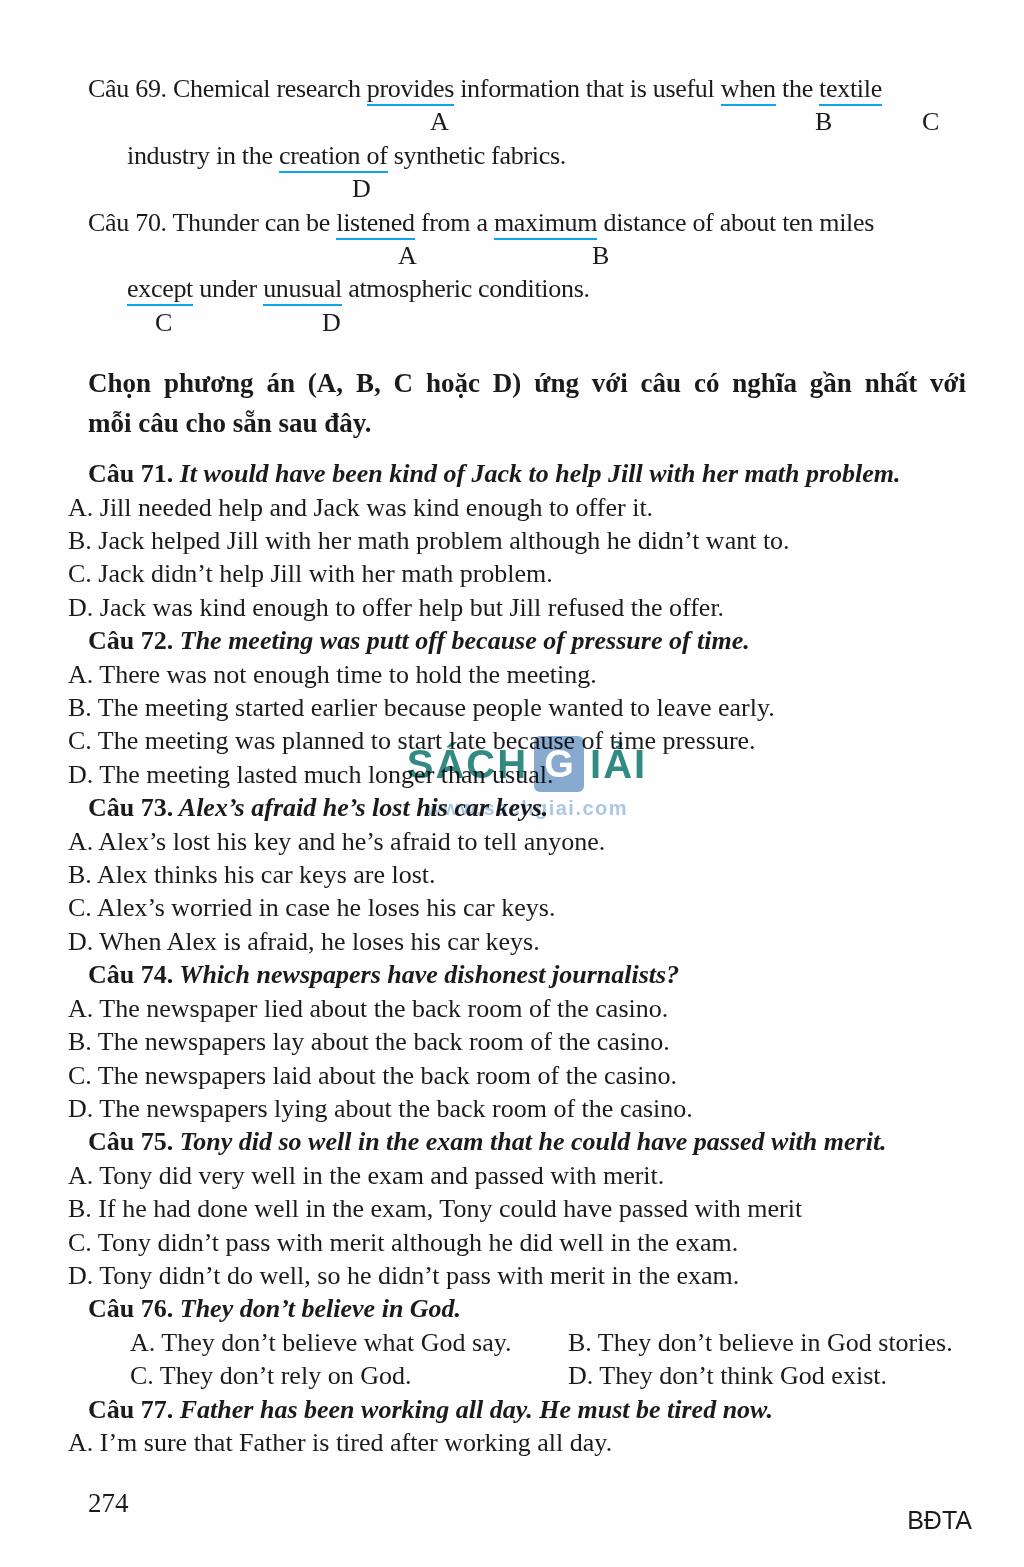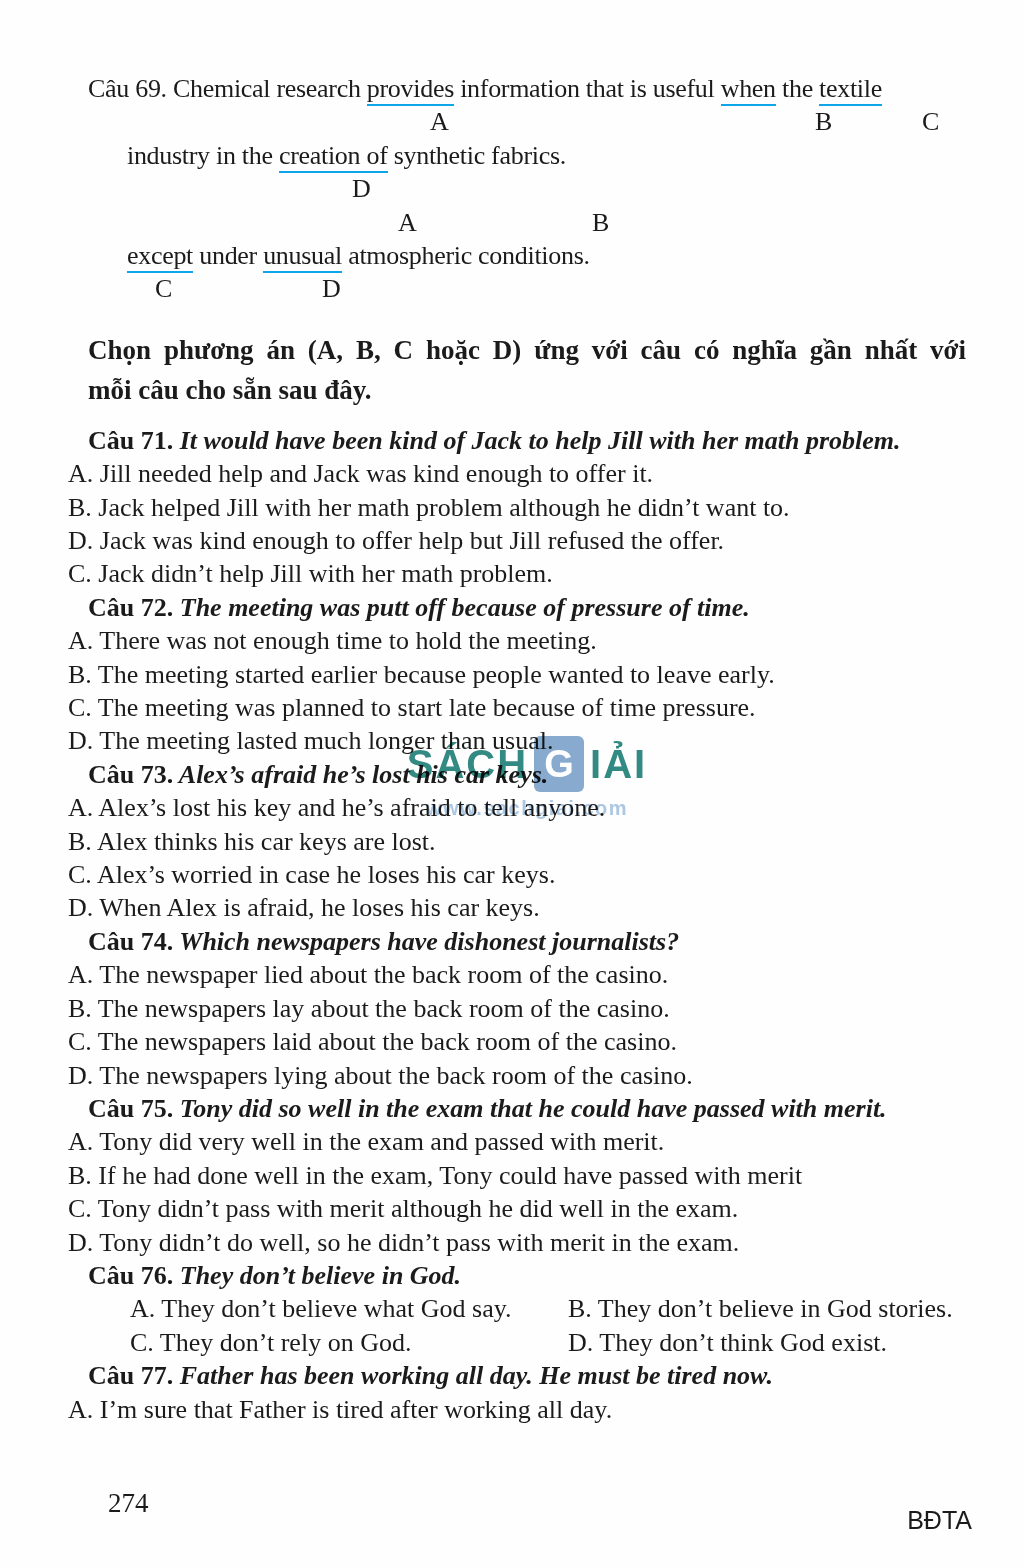--- a/index.html
+++ b/index.html
@@ -30,21 +30,21 @@
     font-family:"Liberation Sans", sans-serif;font-weight:bold;
   }
   .wm-row{display:flex;align-items:center;justify-content:center;gap:6px;}
   .wm-word{font-size:40px;color:#0f766e;letter-spacing:2px;text-align:center;}
   .wm-logo{
     width:50px;height:56px;background:#749cc8;border-radius:6px;
     display:flex;align-items:center;justify-content:center;
     color:#fff;font-size:38px;
   }
   .wm-url{margin-top:5px;font-size:20px;color:#9ebede;letter-spacing:1.5px;}
-  .footer-left{position:absolute;left:88px;top:1488px;font-size:27px;z-index:1;margin-left:20px;}
+  .footer-left{position:absolute;left:88px;top:1488px;font-size:27px;z-index:1;}
   .footer-right{
     position:absolute;right:52px;top:1506px;z-index:1;
     font-family:"Liberation Sans", sans-serif;font-size:25px;
   }
 </style>
 </head>
 <body>
 
 <div class="page">
 
@@ -65,20 +65,21 @@
         <div class="row seg-row" style="padding-left: 88px;"><span>Câu 69. Chemical research </span><span class="u">provides</span><span> information that is useful </span><span class="u">when</span><span> the </span><span class="u">textile</span></div>
         <div class="row markers">
           <span style="left: 430px;">A</span>
           <span style="left: 815px;">B</span>
           <span style="left: 922px;">C</span>
         </div>
         <div class="row seg-row" style="padding-left: 127px;"><span>industry in the </span><span class="u">creation of</span><span> synthetic fabrics.</span></div>
         <div class="row markers">
           <span style="left: 352px;">D</span>
         </div>
+        <div class="row seg-row" style="padding-left: 88px;"><span>Câu 70. Thunder can be </span><span class="u">listened</span><span> from a </span><span class="u">maximum</span><span> distance of about ten miles</span></div>
         <div class="row markers">
           <span style="left: 398px;">A</span>
           <span style="left: 592px;">B</span>
         </div>
         <div class="row seg-row" style="padding-left: 127px;"><span class="u">except</span><span> under </span><span class="u">unusual</span><span> atmospheric conditions.</span></div>
         <div class="row markers">
           <span style="left: 155px;">C</span>
           <span style="left: 322px;">D</span>
         </div>
       </div>
@@ -86,22 +87,22 @@
     <div class="instruction">
       <div class="l1">Chọn phương án (A, B, C hoặc D) ứng với câu có nghĩa gần nhất với</div>
       <div class="l2">mỗi câu cho sẵn sau đây.</div>
     </div>
 
     <div class="rewrite">
         <div>
           <div class="row stem-row"><span class="qlabel">Câu 71.</span><span class="stem"> It would have been kind of Jack to help Jill with her math problem.</span></div>
           <div class="row opt">A. Jill needed help and Jack was kind enough to offer it.</div>
           <div class="row opt">B. Jack helped Jill with her math problem although he didn’t want to.</div>
+          <div class="row opt">C. Jack didn’t help Jill with her math problem.</div>
           <div class="row opt">D. Jack was kind enough to offer help but Jill refused the offer.</div>
-          <div class="row opt">C. Jack didn’t help Jill with her math problem.</div>
         </div>
         <div>
           <div class="row stem-row"><span class="qlabel">Câu 72.</span><span class="stem"> The meeting was putt off because of pressure of time.</span></div>
           <div class="row opt">A. There was not enough time to hold the meeting.</div>
           <div class="row opt">B. The meeting started earlier because people wanted to leave early.</div>
           <div class="row opt">C. The meeting was planned to start late because of time pressure.</div>
           <div class="row opt">D. The meeting lasted much longer than usual.</div>
         </div>
         <div>
           <div class="row stem-row"><span class="qlabel">Câu 73.</span><span class="stem"> Alex’s afraid he’s lost his car keys.</span></div>

